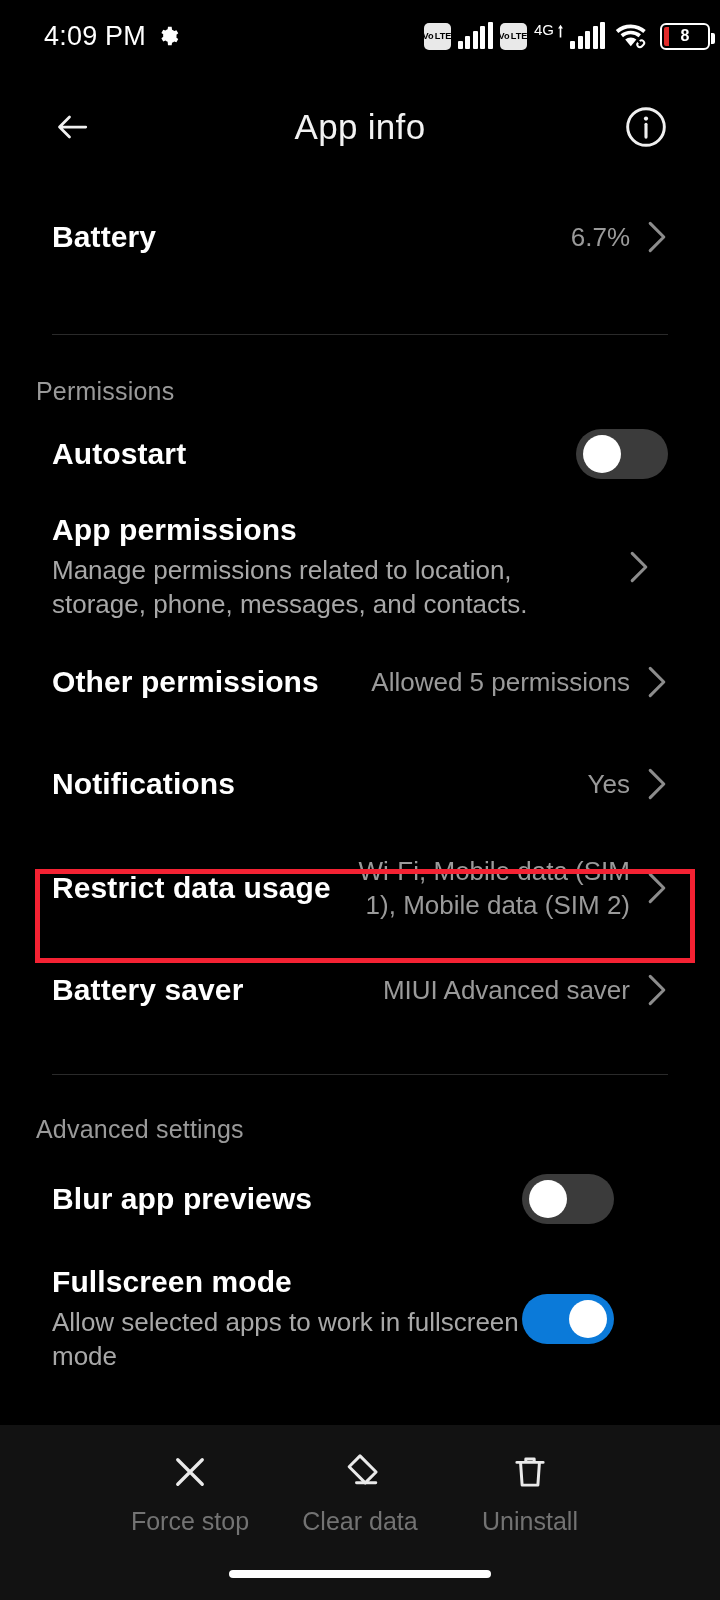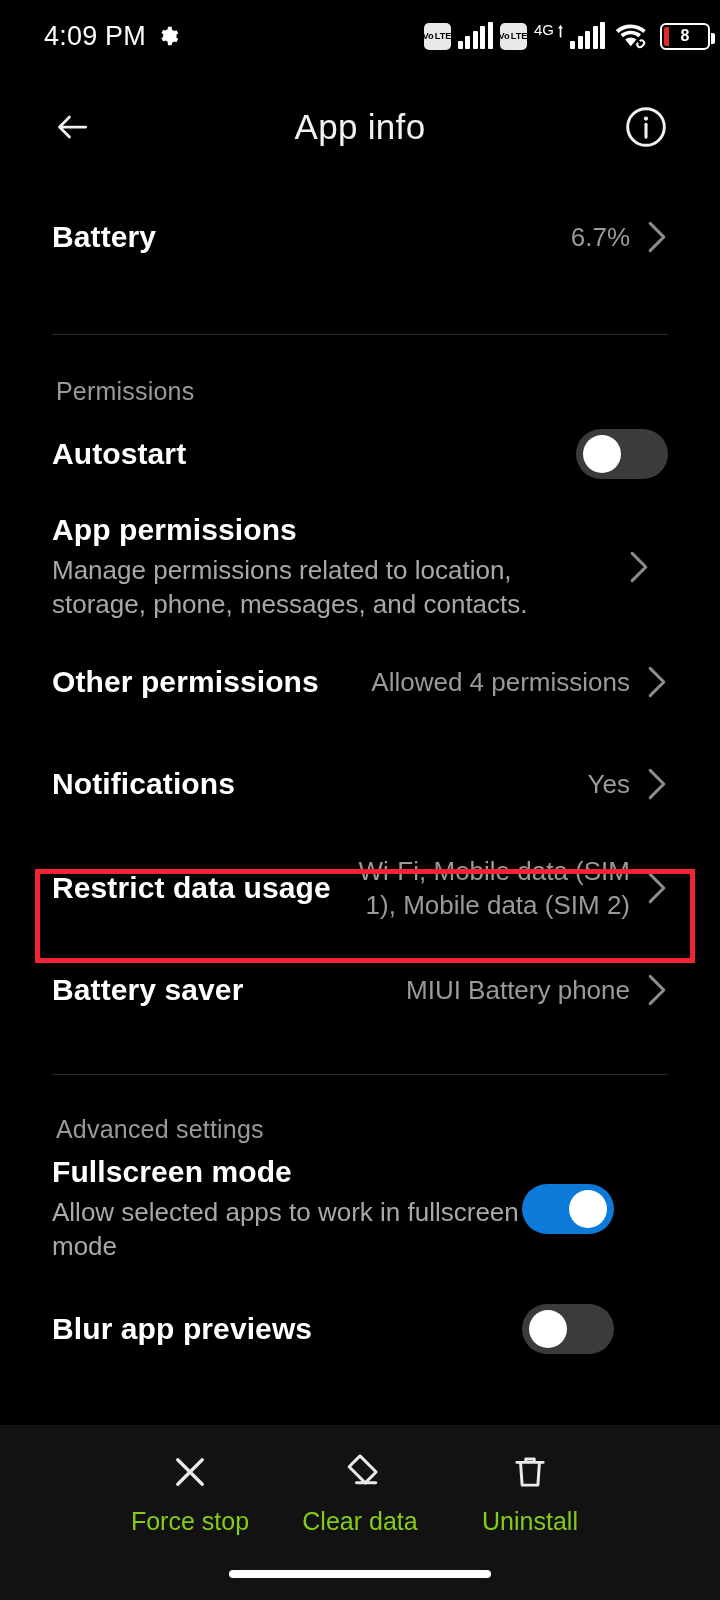--- a/index.html
+++ b/index.html
@@ -77,21 +77,21 @@
   .row-texts { flex:1 1 auto; min-width:0; }
   .row-title { color:#fff; font-size:30px; font-weight:700; letter-spacing:.1px; }
   .row-sub { color:#a8a8a8; font-size:26px; line-height:34px; margin-top:6px; }
   .row-value {
     color:#9a9a9a; font-size:26px; line-height:34px;
     text-align:right; margin-left:18px; flex:0 0 auto;
   }
   .chev { flex:0 0 auto; margin-left:16px; width:22px; height:34px; }
 
   .section-label {
-    color:#9a9a9a; font-size:25px; padding:0 56px; letter-spacing:.2px;
+    color:#9a9a9a; font-size:25px; padding:0 36px; letter-spacing:.2px;
   }
   .divider {
     height:1px; background:#2a2a2a; margin:0 52px;
   }
 
   
   .switch { flex:0 0 auto; width:92px; height:50px; border-radius:25px; position:relative; }
   .switch.off { background:#3b3b3b; }
   .switch.on  { background:#0b7ad9; }
   .knob {
@@ -110,21 +110,21 @@
   
   .bottombar {
     position:absolute; left:0; bottom:0; width:720px; height:175px;
     background:#121212;
     display:flex; align-items:flex-start; justify-content:center;
     gap:0; padding-top:26px;
   }
   .action { width:170px; display:flex; flex-direction:column;
             align-items:center; gap:14px; }
   .action-ico { width:42px; height:42px; }
-  .action-label { color:#84cc16; font-size:25px; }
+  .action-label { color:#737373; font-size:25px; }
   .home-indicator {
     position:absolute; left:50%; transform:translateX(-50%);
     bottom:22px; width:262px; height:8px; border-radius:4px; background:#fff;
   }
 </style>
 </head>
 <body>
 
 <div class="phone">
 
@@ -227,21 +227,21 @@
       </div>
       <svg class="chev" viewBox="0 0 12 20">
         <path fill="none" stroke="#8c8c8c" stroke-width="1.8" stroke-linecap="round" stroke-linejoin="round" d="M2 2l8 8-8 8"></path>
       </svg>
     </div>
 
     <div class="row" style="min-height:100px;">
       <div class="row-texts">
         <div class="row-title">Other permissions</div>
       </div>
-      <div class="row-value">Allowed 4 permissions</div>
+      <div class="row-value">Allowed 5 permissions</div>
       <svg class="chev" viewBox="0 0 12 20">
         <path fill="none" stroke="#8c8c8c" stroke-width="1.8" stroke-linecap="round" stroke-linejoin="round" d="M2 2l8 8-8 8"></path>
       </svg>
     </div>
 
     <div class="row" style="min-height:104px;">
       <div class="row-texts">
         <div class="row-title">Notifications</div>
       </div>
       <div class="row-value">Yes</div>
@@ -257,51 +257,51 @@
       <div class="row-value" style="max-width:280px;">Wi-Fi, Mobile data (SIM 1), Mobile data (SIM 2)</div>
       <svg class="chev" viewBox="0 0 12 20">
         <path fill="none" stroke="#8c8c8c" stroke-width="1.8" stroke-linecap="round" stroke-linejoin="round" d="M2 2l8 8-8 8"></path>
       </svg>
     </div>
 
     <div class="row" style="min-height:100px;">
       <div class="row-texts">
         <div class="row-title">Battery saver</div>
       </div>
-      <div class="row-value">MIUI Battery phone</div>
+      <div class="row-value">MIUI Advanced saver</div>
       <svg class="chev" viewBox="0 0 12 20">
         <path fill="none" stroke="#8c8c8c" stroke-width="1.8" stroke-linecap="round" stroke-linejoin="round" d="M2 2l8 8-8 8"></path>
       </svg>
     </div>
 
     <div style="height:34px"></div>
     <div class="divider"></div>
     <div style="height:40px"></div>
 
     <div class="section-label">Advanced settings</div>
+
+    <div class="row" style="min-height:110px;">
+      <div class="row-texts" style="max-width:470px;">
+        <div class="row-title">Blur app previews</div>
+      </div>
+      <div class="switch off">
+        <span class="knob"></span>
+      </div>
+    </div>
 
     <div class="row" style="min-height:130px;">
       <div class="row-texts" style="max-width:470px;">
         <div class="row-title">Fullscreen mode</div>
         <div class="row-sub">Allow selected apps to work in fullscreen mode</div>
       </div>
       <div class="switch on">
         <span class="knob"></span>
       </div>
     </div>
 
-    <div class="row" style="min-height:110px;">
-      <div class="row-texts" style="max-width:470px;">
-        <div class="row-title">Blur app previews</div>
-      </div>
-      <div class="switch off">
-        <span class="knob"></span>
-      </div>
-    </div>
-
     <div class="highlight-box"></div>
   </div>
 
   <div class="bottombar">
     <div class="action">
       <svg class="action-ico" viewBox="0 0 24 24">
         <path fill="none" stroke="#eaeaea" stroke-width="1.9" stroke-linecap="round" d="M5 5l14 14M19 5L5 19"></path>
       </svg>
       <span class="action-label">Force stop</span>
     </div>

